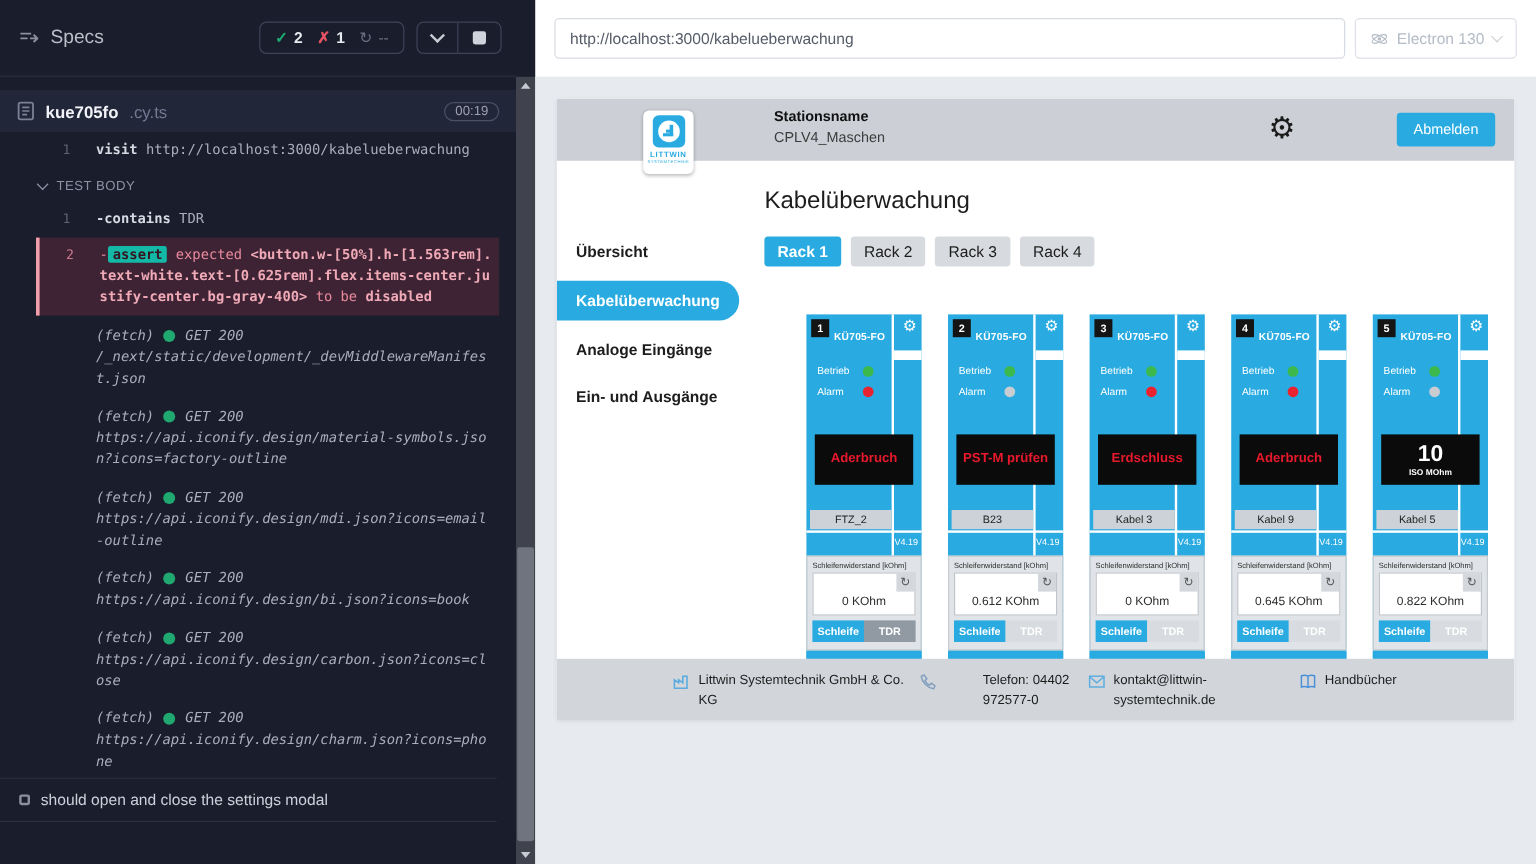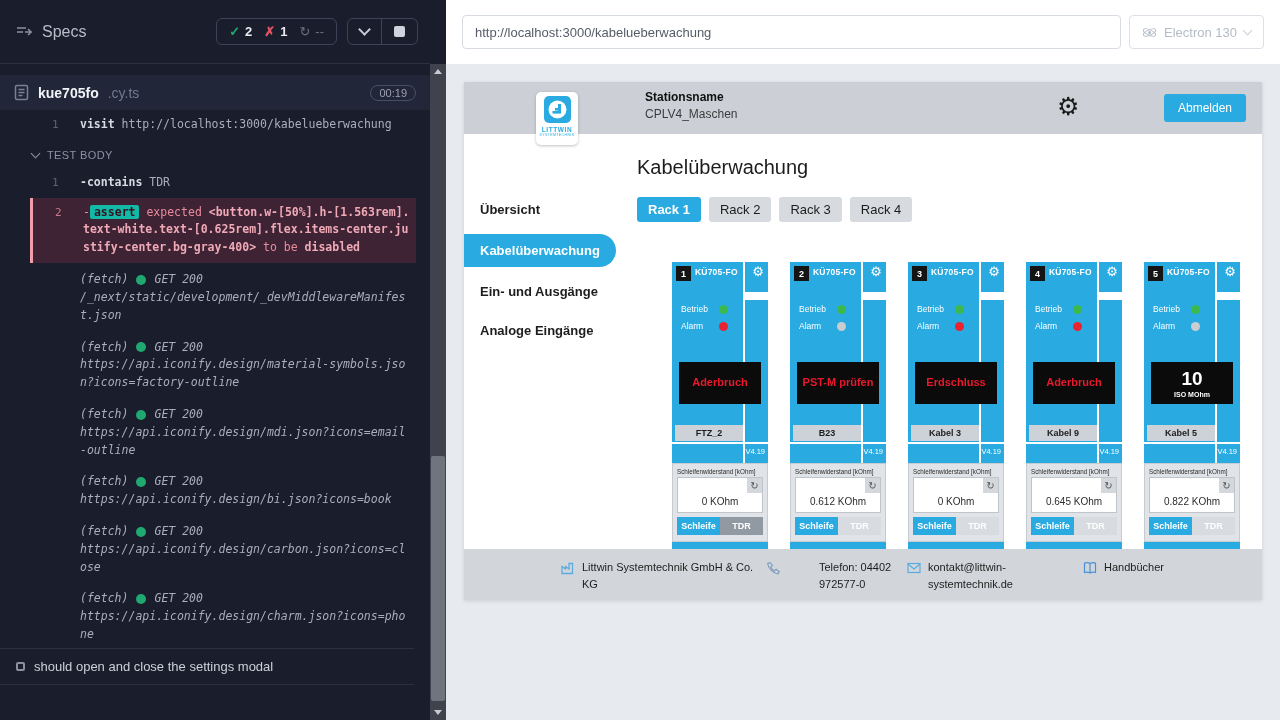--- a/index.html
+++ b/index.html
@@ -110,34 +110,34 @@
   .tab.active { background:#29abe2; color:#fff;font-weight:bold; }
 
   .cards { display:flex; gap:22px; margin-top:40px; padding-left:35px; }
   .card { position:relative; width:96px; height:295px; background:#29abe2; flex:0 0 auto; }
   .vline { position:absolute; left:71px; top:0; width:2px; height:201px; background:#fff; }
   .hbreak { position:absolute; left:73px; right:0; top:30px; height:8px; background:#fff; }
   .hline { position:absolute; left:0; right:0; top:180px; height:2px; background:#fff; }
   .card-head { position:relative; display:flex; gap:4px; padding:4px 0 0 4px; }
   .cbadge { width:15px; height:15px; background:#141414; color:#fff; font-size:9px; font-weight:bold;
     display:flex; align-items:center; justify-content:center; }
-  .cmodel { font-size:8.5px; font-weight:bold; color:#fff; margin-top:1px; letter-spacing:.2px; }
+  .cmodel { font-size:8.5px; font-weight:bold; color:#fff; margin-top:9px; letter-spacing:.2px; }
   .cgear { position:absolute; right:4px; top:2px; color:#fff; font-size:13px; cursor:pointer; }
   .ind { position:absolute; top:42px; left:9px; }
   .ind-row { display:flex; align-items:center; gap:6px; margin-bottom:7px; }
   .ind-label { font-size:8.5px; color:#fff; width:32px; }
   .dot { width:9px; height:9px; border-radius:50%; }
   .dot.green { background:#3cb94c; } .dot.red { background:#ea2330; } .dot.off { background:#c9cdd2; }
   .disp { position:absolute; top:100px; left:7px; right:7px; height:42px; background:#0b0b0b;
     display:flex; flex-direction:column; align-items:center; justify-content:center; text-align:center; }
   .disp.alarm .d1 { color:#e8192c; font-size:11px; font-weight:bold; }
   .disp.value .d1 { color:#fff; font-size:19px; font-weight:bold; line-height:1; }
   .disp .d2 { color:#fff; font-size:7px; font-weight:bold; margin-top:3px; }
   .cname { position:absolute; top:163px; left:3px; width:68px; height:16px; background:#ccd2d8;
-    color:#1d1d1d; font-size:9px; display:flex; align-items:center; justify-content:center;font-weight:bold; }
+    color:#1d1d1d; font-size:9px; display:flex; align-items:center; justify-content:center; }
   .cver { position:absolute; top:185px; right:3px; color:#fff; font-size:7.5px; }
   .card-lower { position:absolute; top:201px; left:0; right:0; height:79px; background:#e0e3e7;
     border:1px solid #c6cbd0; padding:4px 4px 0 4px; }
   .res-label { font-size:6.3px; color:#2c2c2c; }
   .res-box { position:relative; margin-top:2px; height:36px; background:#fff; border:1px solid #c0c5ca; }
   .res-refresh { position:absolute; right:0; top:0; width:15px; height:15px; background:#d4d8dc;
     color:#555; font-size:10px; line-height:15px; text-align:center; cursor:pointer; }
   .res-value { position:absolute; left:0; right:0; bottom:5px; text-align:center; font-size:10px; color:#2c2c2c; }
   .cbtns { display:flex; margin-top:4px; height:18px; }
   .cbtn { flex:1; display:flex; align-items:center; justify-content:center; font-size:9px;
@@ -341,23 +341,23 @@
           <button class="logout-btn">Abmelden</button>
         </div>
 
         <div class="app-body">
           <nav class="app-sidebar">
 
               <div class="side-item inactive">Übersicht</div>
 
               <div class="side-item active">Kabelüberwachung</div>
 
+              <div class="side-item inactive">Analoge Eingänge</div>
+
               <div class="side-item inactive">Ein- und Ausgänge</div>
-
-              <div class="side-item inactive">Analoge Eingänge</div>
             </nav>
 
           <section class="app-main">
             <h1 class="main-title">Kabelüberwachung</h1>
             <div class="tabs">
 
                 <div class="tab active">Rack 1</div>
 
                 <div class="tab inactive">Rack 2</div>
 

